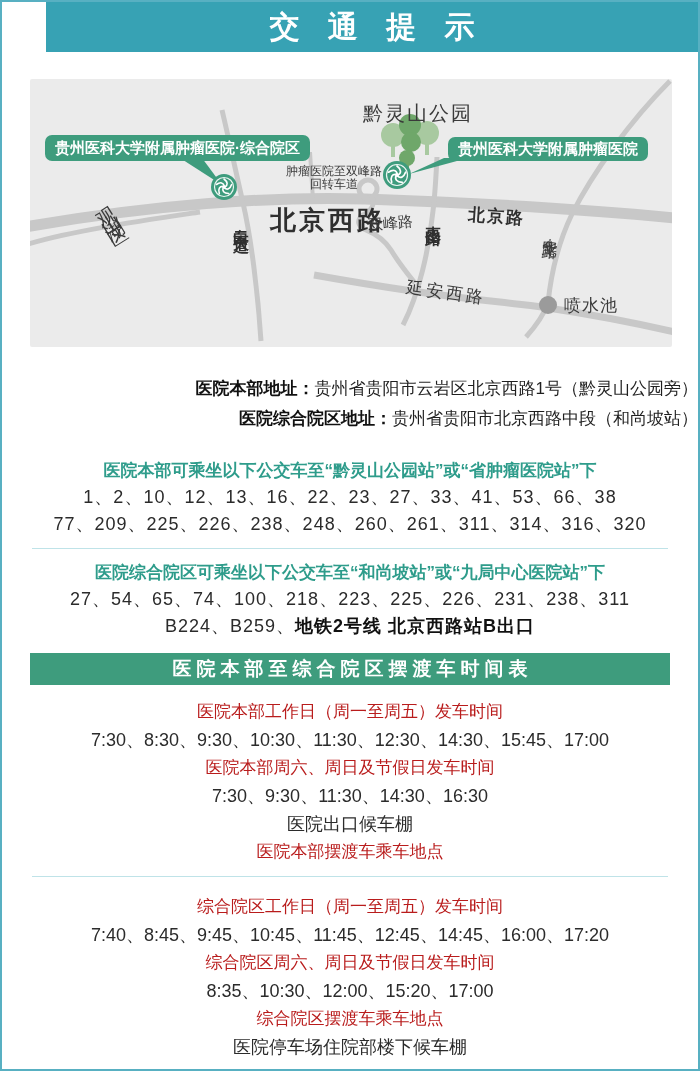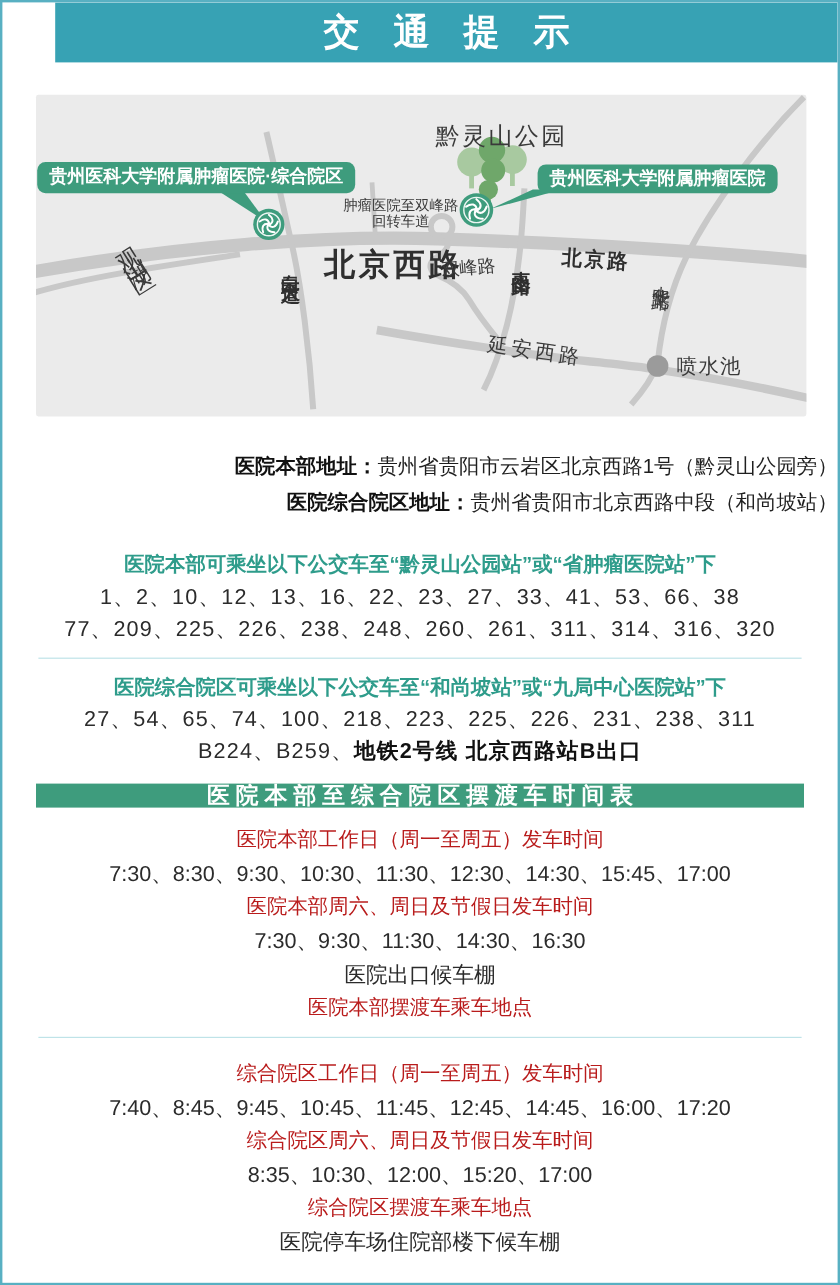--- a/index.html
+++ b/index.html
@@ -11,42 +11,42 @@
   .header h1{margin:0;color:#fff;font-size:30px;font-weight:bold;letter-spacing:10px;text-indent:10px;}
   
   .map{position:relative;margin:27px 28px 0;width:642px;height:268px;background:#ebebeb;border-radius:2px;}
   .map svg{position:absolute;left:0;top:0;}
   .mlabel{position:absolute;color:#3a3a3a;white-space:nowrap;}
   .kai{font-family:"Liberation Serif", serif;}
   .hei{font-weight:bold;color:#2f2f2f;}
   .v{writing-mode:vertical-rl;text-orientation:upright;}
   .pill{position:absolute;background:#3e9c7d;color:#fff;font-weight:bold;font-size:15px;
         border-radius:7px;padding:0 10px;white-space:nowrap;}
-  .pill1{left:1px;top:56px;line-height:26px;}
+  .pill1{left:15px;top:56px;line-height:26px;}
   .pill2{left:418px;top:58px;line-height:24px;}
   .park{left:333px;top:21px;font-size:20px;letter-spacing:2px;}
   .district{left:52px;top:124px;font-size:19px;letter-spacing:8px;transform:rotate(-32deg);transform-origin:top left;}
   .uturn{left:246px;top:86px;width:116px;font-size:12px;line-height:13px;text-align:center;}
   .bjx{left:240px;top:124px;font-size:26px;letter-spacing:3px;font-family:Liberation Mono, monospace;}
   .bj{left:438px;top:126px;font-size:17px;letter-spacing:2px;transform:rotate(4deg);}
   .sf{left:338px;top:135px;font-size:15px;transform:rotate(-5deg);}
   .by{left:200px;top:137px;font-size:16px;letter-spacing:3px;}
   .zs{left:392px;top:134px;font-size:16px;letter-spacing:2px;}
   .zh{left:512px;top:147px;font-size:15px;letter-spacing:2px;transform:rotate(6deg);transform-origin:top center;}
   .ya{left:376px;top:202px;font-size:17px;letter-spacing:3px;transform:rotate(8deg);}
   .pen{left:534px;top:215px;font-size:17px;letter-spacing:1px;}
   
   .addr{margin-top:27px;text-align:right;font-size:17px;line-height:30px;color:#1f1f1f;}
   .addr b{color:#111;}
   .busblock{margin-top:23px;text-align:center;}
   .tealhead{color:#2e9c8b;font-weight:bold;font-size:17px;line-height:27px;}
   .numline{font-size:18px;line-height:27px;color:#2b2b2b;letter-spacing:1px;}
   .numline b{color:#111;}
   .divider{height:0;border-top:1px solid #bfe3e8;margin:10px 30px;}
-  .banner{margin:13px 28px 0;height:20px;background:#3e9c7d;color:#fff;display:flex;
+  .banner{margin:13px 28px 0;height:32px;background:#3e9c7d;color:#fff;display:flex;
           align-items:center;justify-content:center;font-size:19px;font-weight:bold;letter-spacing:5px;text-indent:5px;font-family:Liberation Mono, monospace;}
   .shuttle{margin-top:13px;text-align:center;}
   .shuttle .row{line-height:28px;}
   .shuttle .h{color:#b91c1c;font-weight:normal;font-size:17px;}
   .shuttle .t{font-size:18px;color:#2b2b2b;}
 </style>
 </head>
 <body>
 
 <div class="page">

